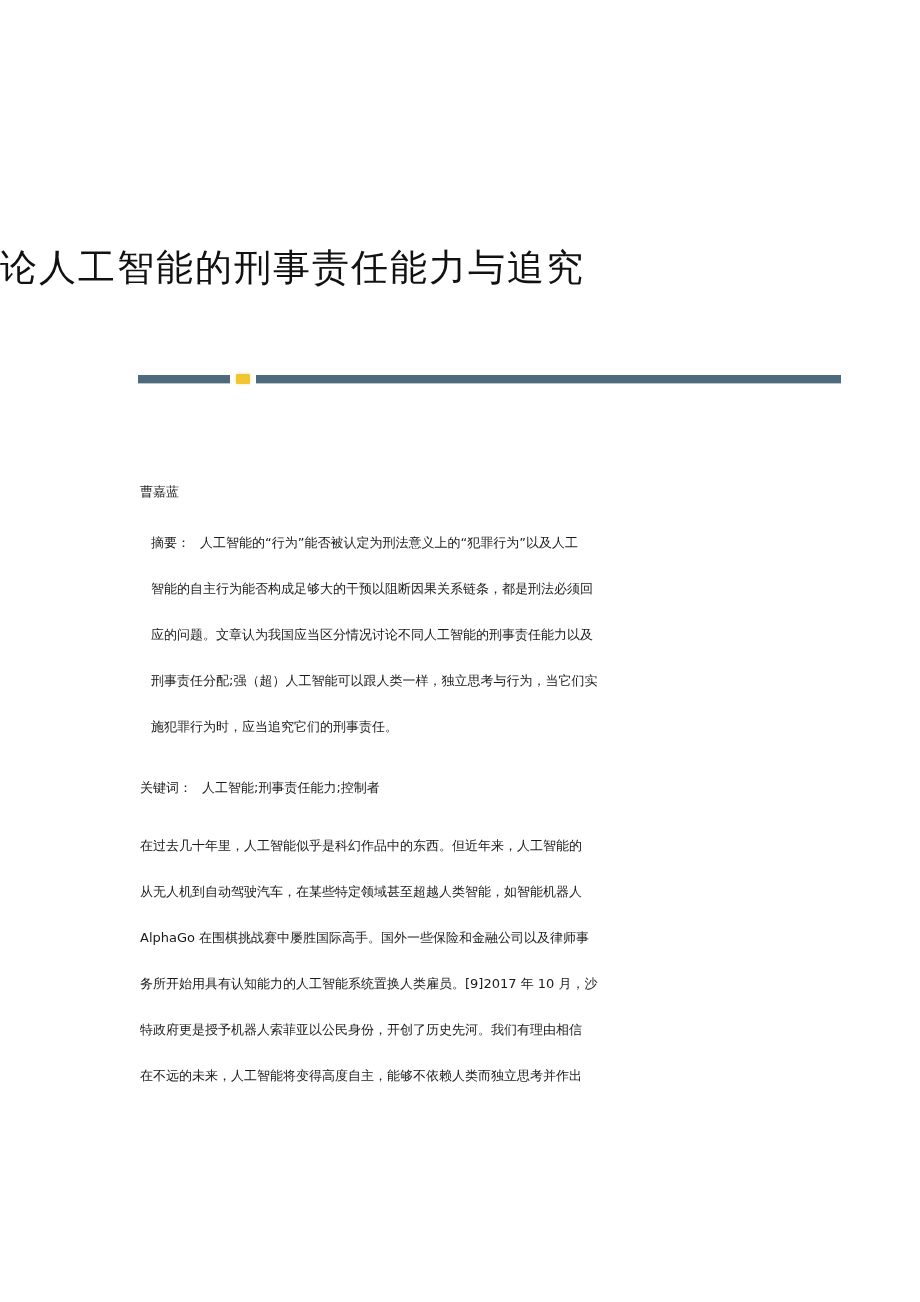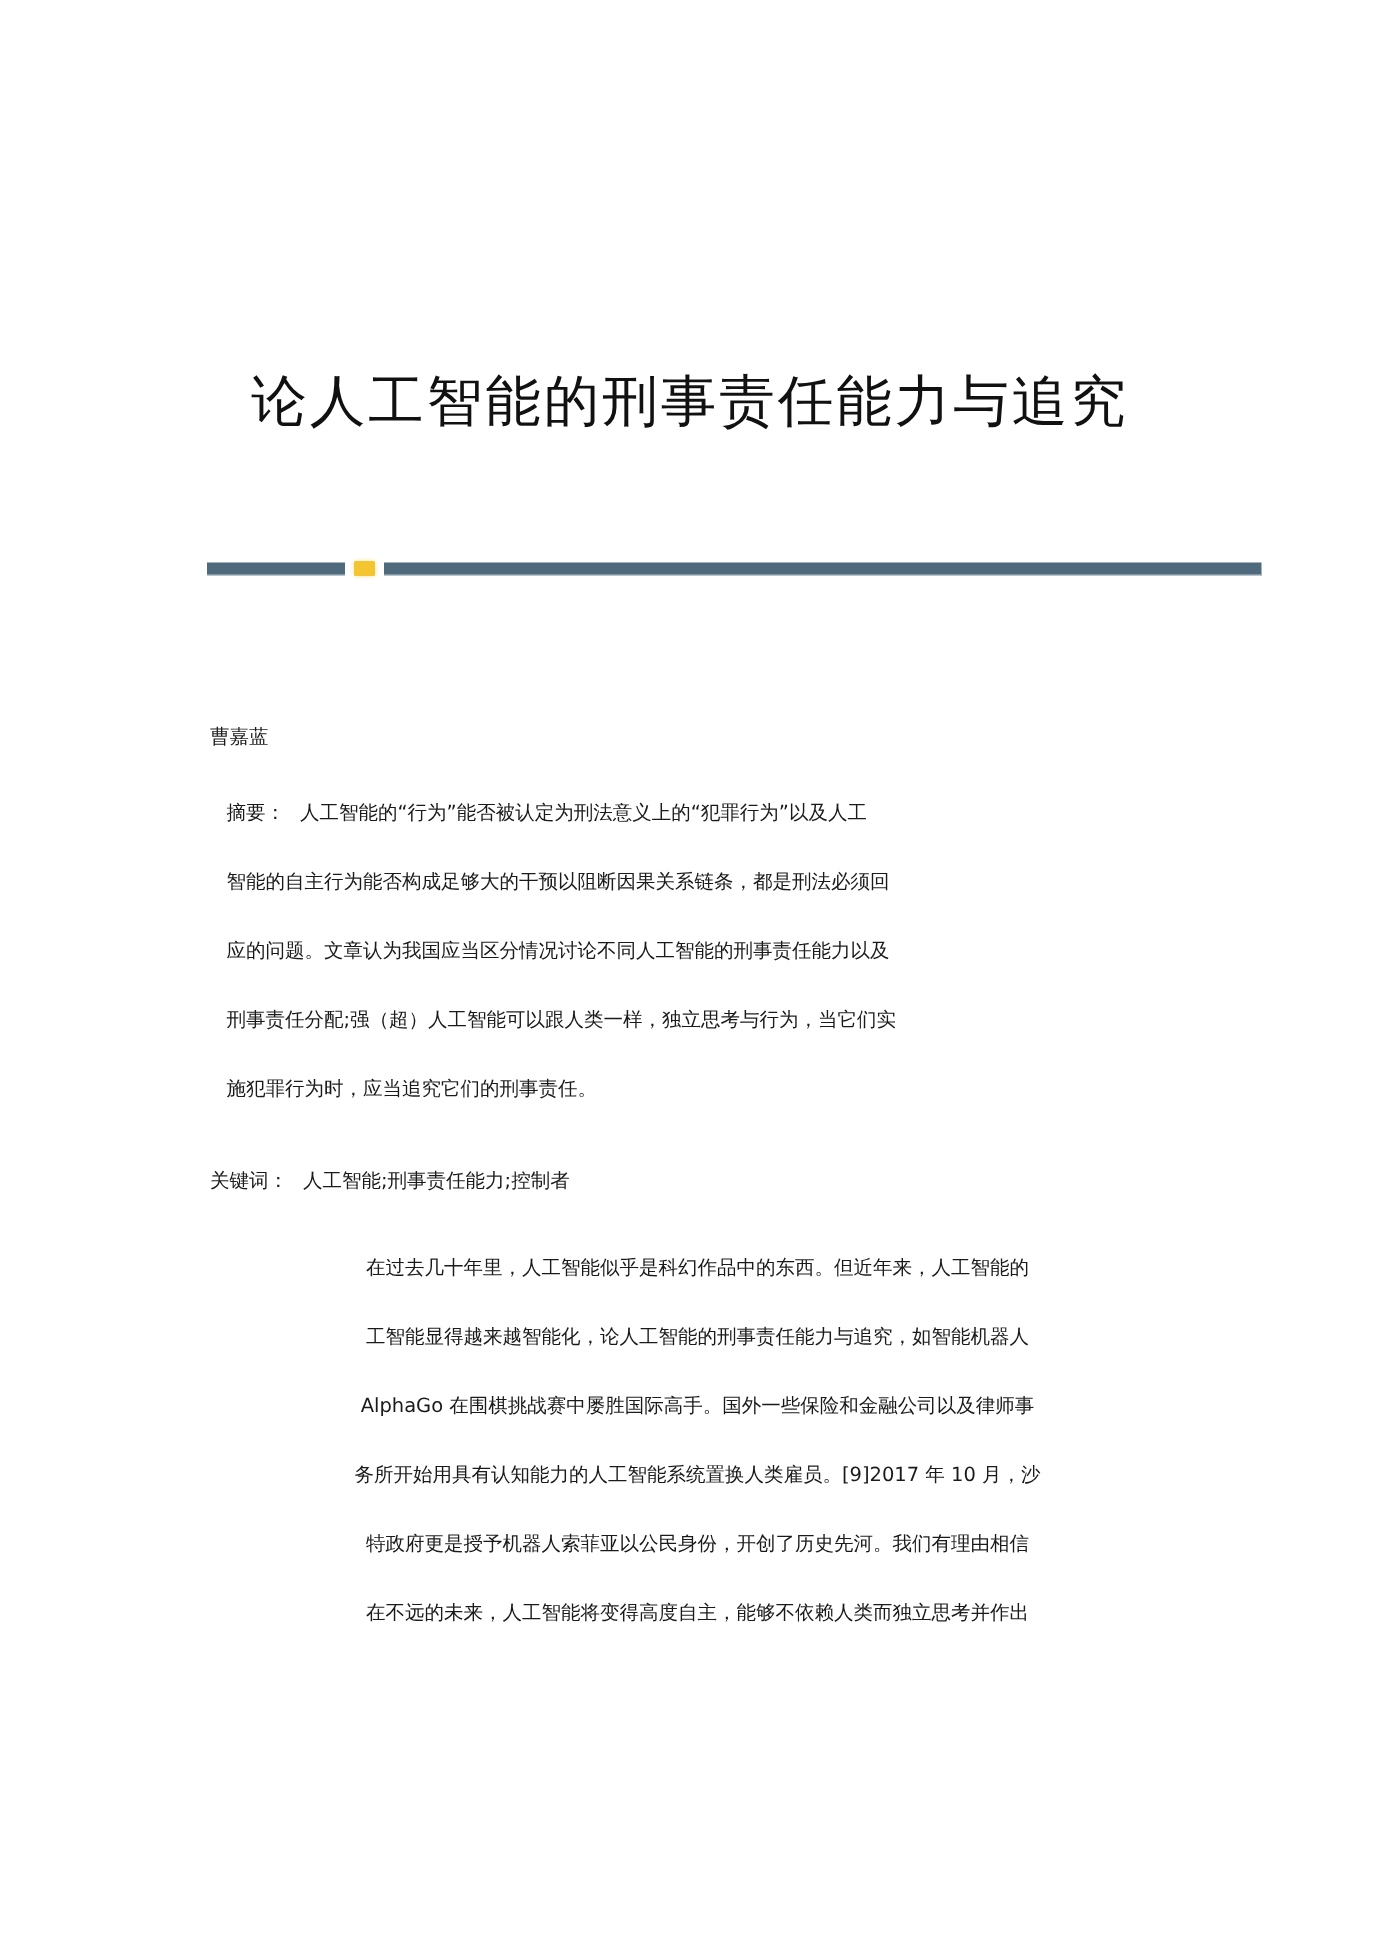--- a/index.html
+++ b/index.html
@@ -3,36 +3,36 @@
 <meta charset="utf-8">
 <style>
   html, body { margin: 0; padding: 0; }
   body {
     width: 920px; height: 1302px; background: #ffffff; position: relative;
     font-family: "DejaVu Serif", "Liberation Serif", serif; color: #1a1a1a;
     overflow: hidden;
   }
   .title {
     position: absolute; left: 0; width: 920px; top: 218px;
-    text-align: center; font-size: 37px; letter-spacing: 2px; color: #111;
+    text-align: left; font-size: 37px; letter-spacing: 2px; color: #111;
     font-family: "DejaVu Sans", "Liberation Sans", sans-serif; font-weight: normal;
   }
   .divider { position: absolute; top: 375px; left: 138px; width: 703px; height: 9px; }
   .divider .bar-left { position: absolute; left: 0; top: 0; width: 92px; height: 8px; background: #4f6a7d; border-bottom: 1px solid #b9c6cf; }
   .divider .ornament { position: absolute; left: 98px; top: -1px; width: 14px; height: 10px; background: #f3c531; border-radius: 1px; box-shadow: 0 0 3px #f7e39a; }
   .divider .bar-right { position: absolute; left: 118px; top: 0; width: 585px; height: 8px; background: #4f6a7d; border-bottom: 1px solid #b9c6cf; }
   .para {
     position: absolute; left: 140px; width: 650px;
     font-size: 13px; line-height: 46px; color: #1a1a1a;
     font-family: "DejaVu Sans", "Liberation Sans", sans-serif;
   }
   .author { top: 469px; }
   .abstract { top: 520px; margin-left: 11px; }
   .keywords { top: 765px; }
-  .body-text { top: 823px; text-align: center; }
+  .body-text { top: 823px; }
   .label { margin-right: 10px; }
   .line { display: block; white-space: nowrap; }
 </style>
 </head>
 <body>
 
 <h1 class="title">论人工智能的刑事责任能力与追究</h1>
 
 <div class="divider">
   <div class="bar-left"></div>
@@ -49,18 +49,18 @@
   <span class="line">刑事责任分配;强（超）人工智能可以跟人类一样，独立思考与行为，当它们实</span>
   <span class="line">施犯罪行为时，应当追究它们的刑事责任。</span>
 </div>
 
 <div class="para keywords">
   <span class="line"><span class="label">关键词：</span><span>人工智能;刑事责任能力;控制者</span></span>
 </div>
 
 <div class="para body-text">
   <span class="line">在过去几十年里，人工智能似乎是科幻作品中的东西。但近年来，人工智能的</span>
-  <span class="line">工智能显得越来越智能化，论人工智能的刑事责任能力与追究，如智能机器人</span>
+  <span class="line">从无人机到自动驾驶汽车，在某些特定领域甚至超越人类智能，如智能机器人</span>
   <span class="line">AlphaGo 在围棋挑战赛中屡胜国际高手。国外一些保险和金融公司以及律师事</span>
   <span class="line">务所开始用具有认知能力的人工智能系统置换人类雇员。[9]2017 年 10 月，沙</span>
   <span class="line">特政府更是授予机器人索菲亚以公民身份，开创了历史先河。我们有理由相信</span>
   <span class="line">在不远的未来，人工智能将变得高度自主，能够不依赖人类而独立思考并作出</span>
 </div>
 
 </body></html>

